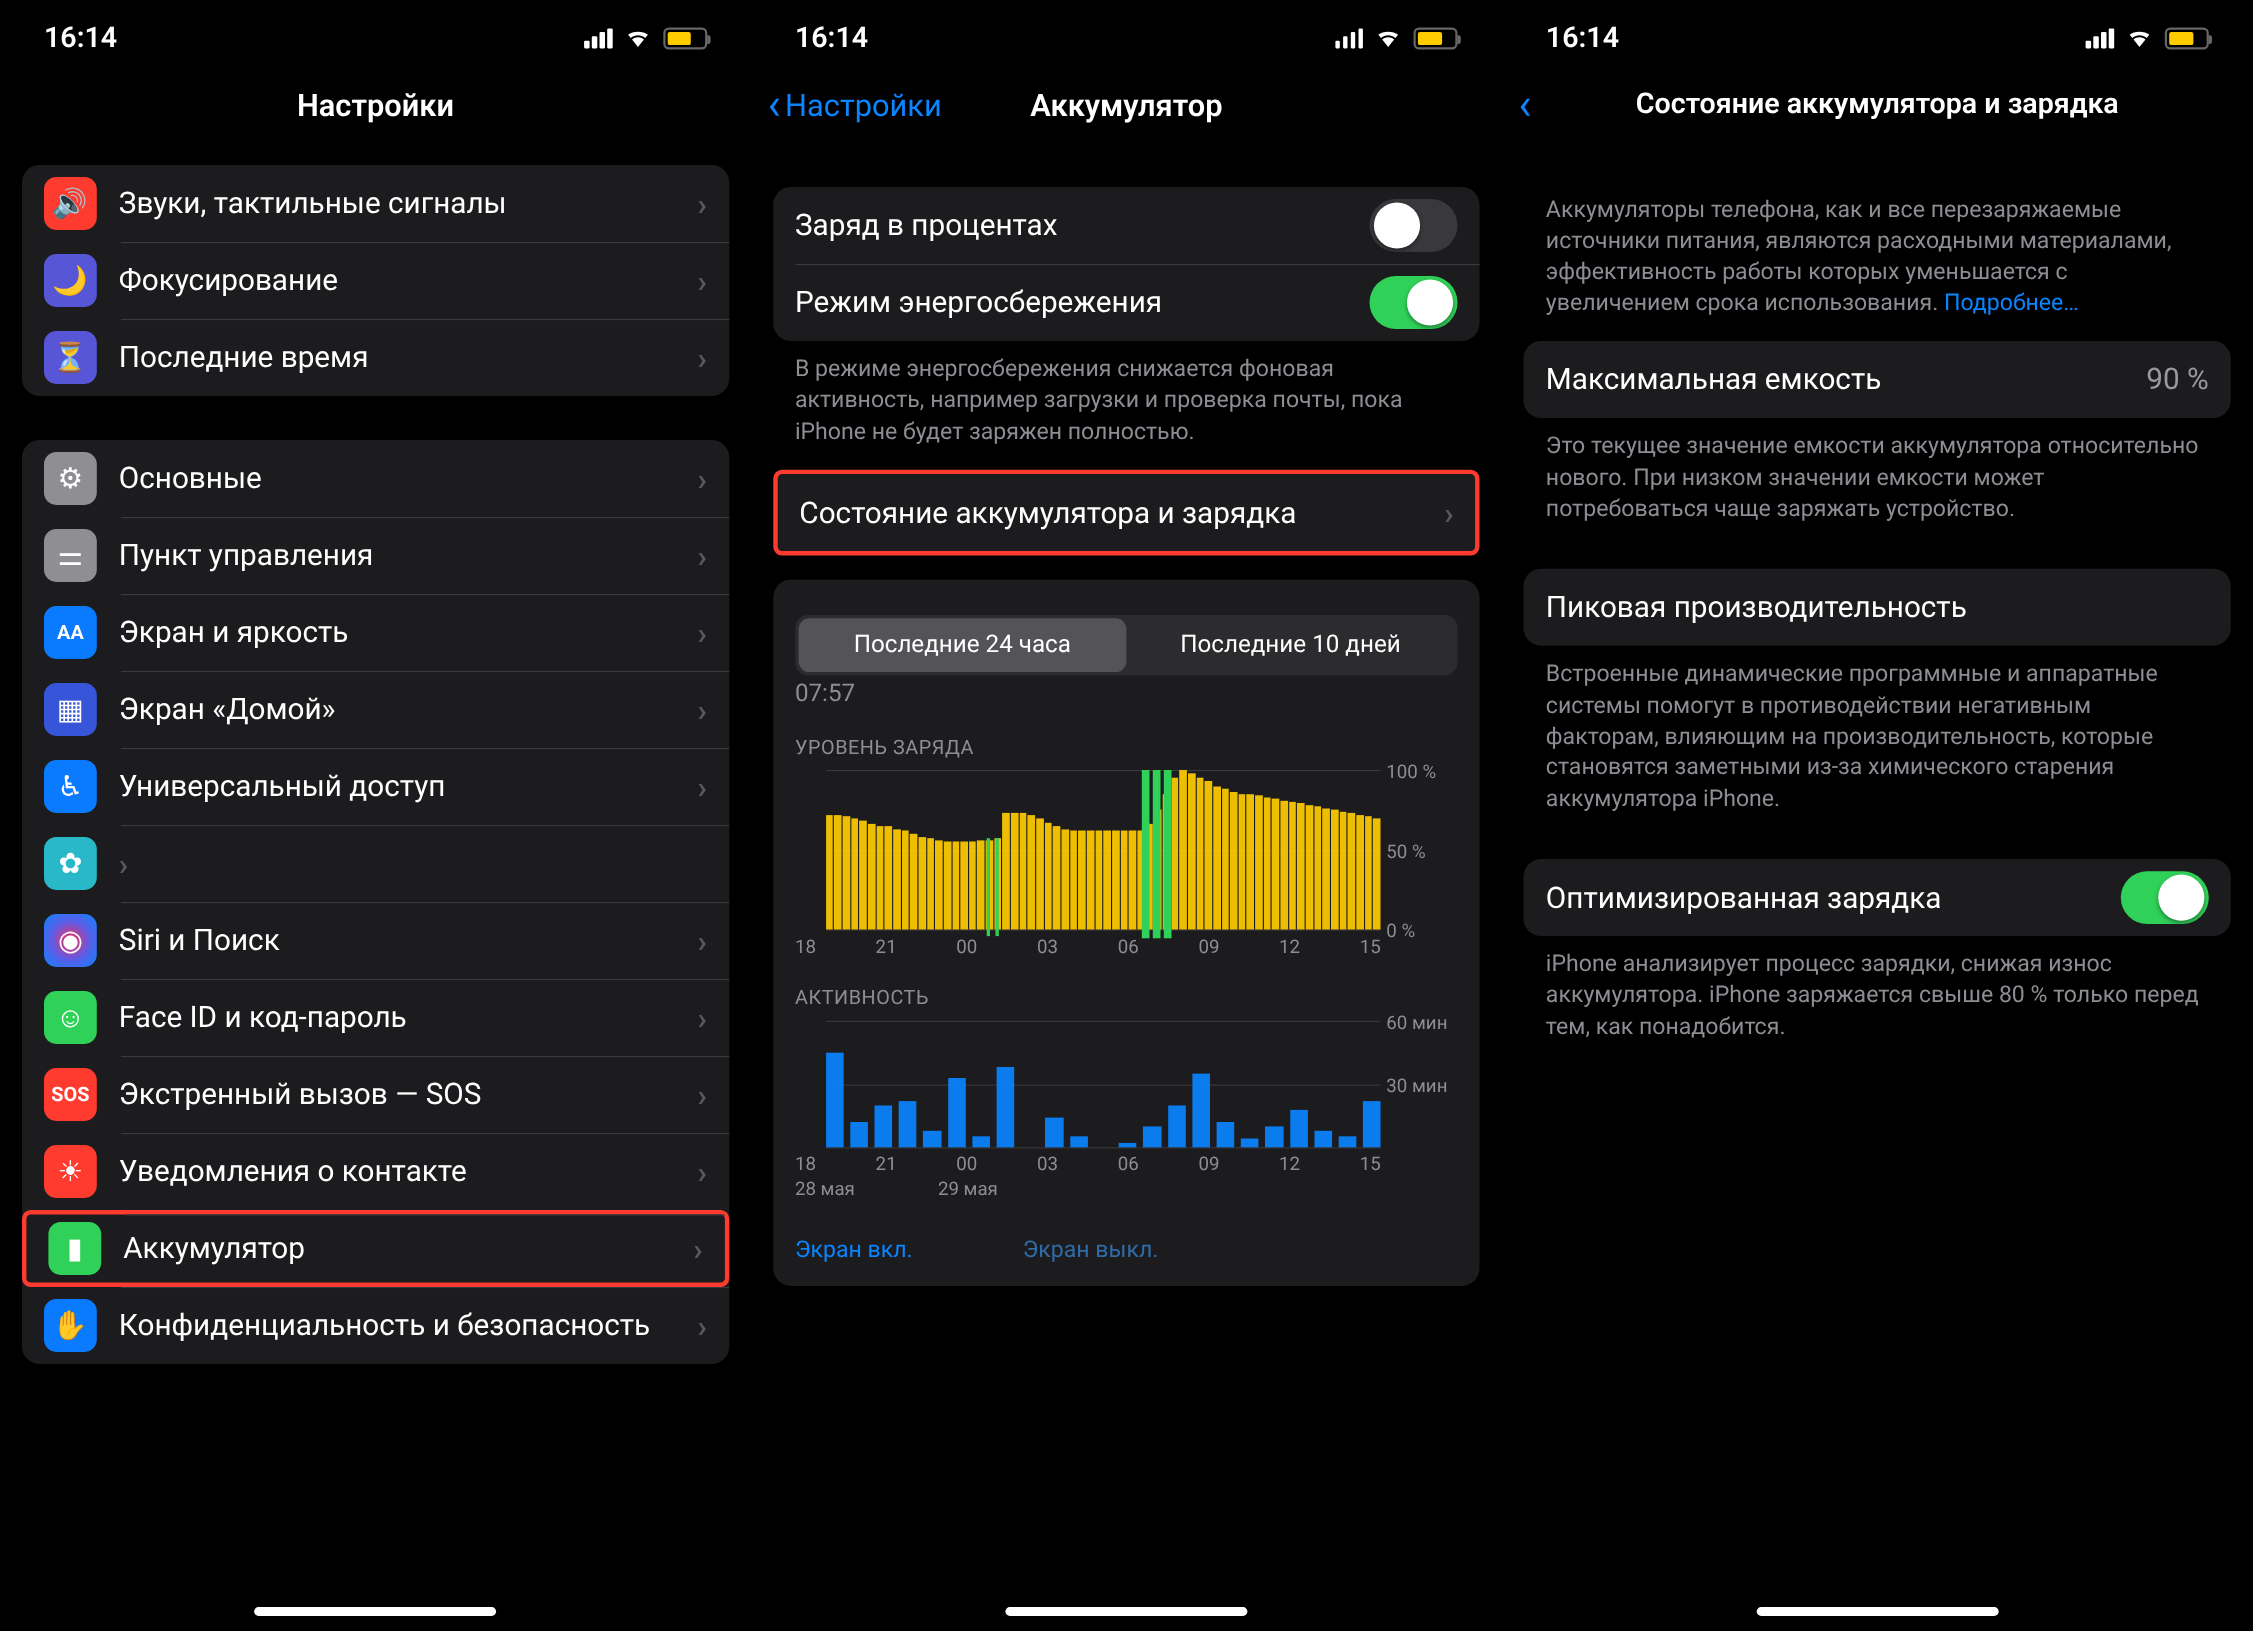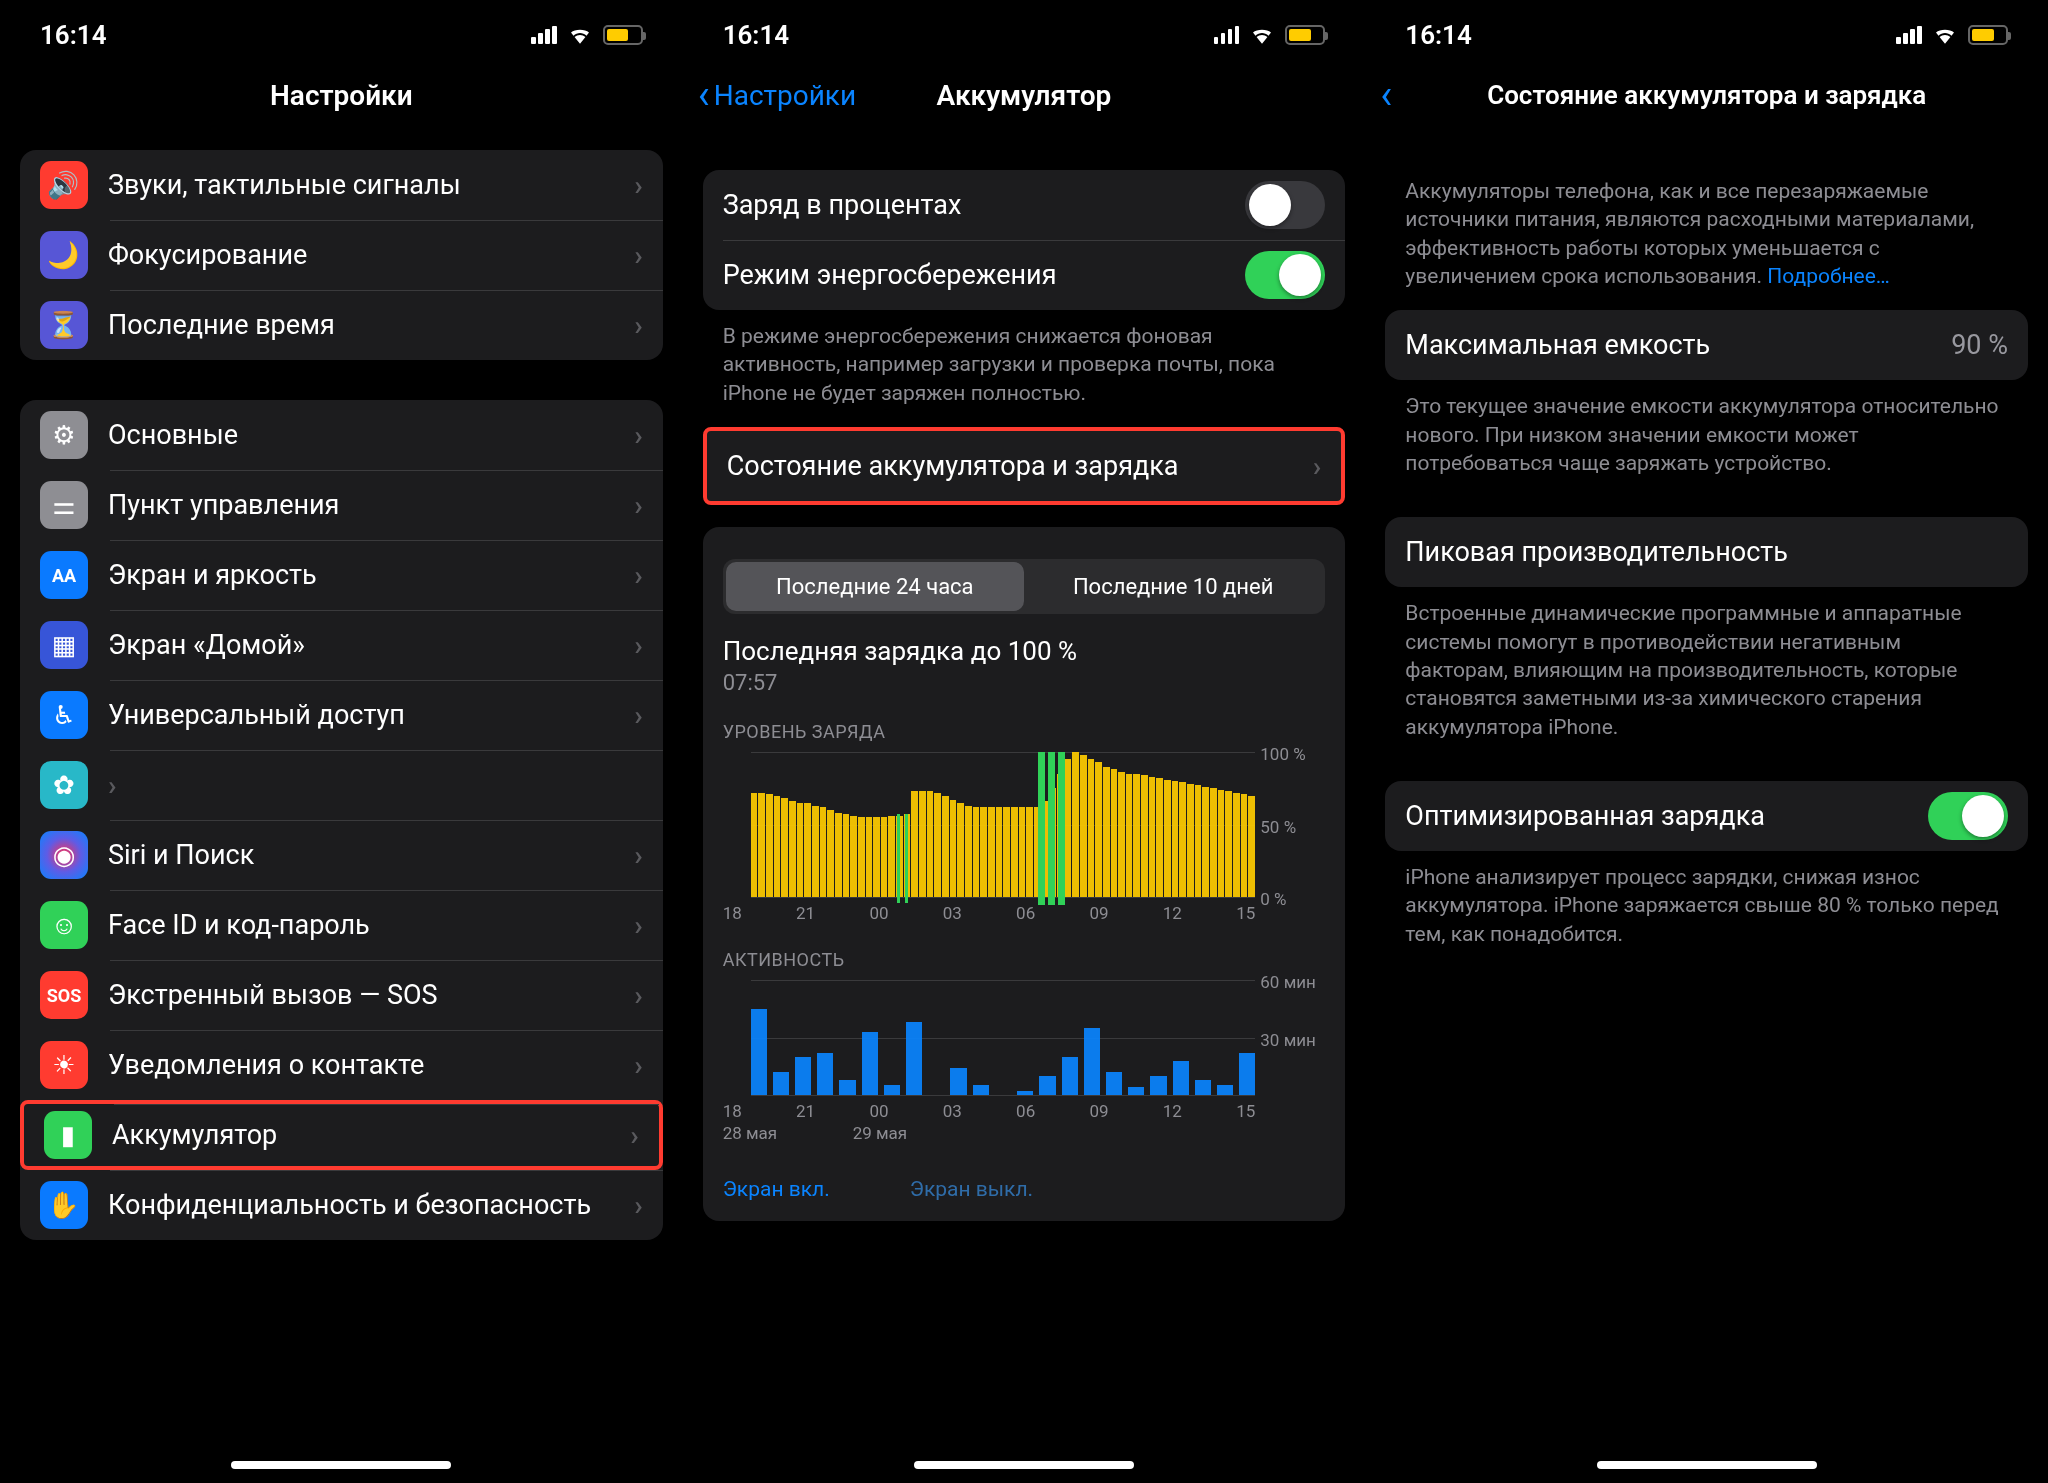--- a/index.html
+++ b/index.html
@@ -117,21 +117,21 @@
   .chart-grid { position: absolute; inset: 0; right: 70px; }
   .chart-grid .gl { position: absolute; left: 0; right: 0; border-top: 0.5px solid #3a3a3c; }
   .chart-y { position: absolute; right: 0; width: 65px; font-size: 17px; color: #8d8d93; text-align: left; }
   .chart-bars { position: absolute; inset: 0; right: 70px; display: flex; align-items: flex-end; gap: 1px; }
   .chart-bars .bar { flex: 1; background: #ffcc00; opacity: 0.92; }
   .chart-bars.act .bar { background: #0a84ff; }
   .chart-x { display: flex; justify-content: space-between; font-size: 17px; color: #8d8d93; margin-top: 6px; padding-right: 70px; }
   .chart-x2 { position:relative; display: flex; font-size: 17px; color: #8d8d93; margin-top: 2px; padding-right: 70px; }
   .chart-x2 span:first-child { position:absolute; left:0; }
   .chart-x2 span:last-child { position:absolute; left:130px; }
-  .chart-legend { display: flex; gap: 80px; font-size: 21px; color: #0a84ff; margin-top: 34px; }
+  .chart-legend { display: flex; gap: 100px; font-size: 21px; color: #0a84ff; margin-top: 34px; }
   
   .charge-ov { position:absolute; inset:0; right:70px; pointer-events:none; }
   .charge-ov .m { position:absolute; width:2px; background:#30d158; }
   
   .home-ind { position: absolute; bottom: 14px; left: 50%; transform: translateX(-50%); width: 220px; height: 8px; background: #fff; border-radius: 5px; }
 </style>
 </head>
 <body>
 
 <div class="screen">
@@ -285,21 +285,20 @@
         <span class="label">Состояние аккумулятора и зарядка</span>
         <span class="chevron">›</span>
       </div>
     </div>
 
     <div class="card">
       <div class="segmented" style="margin-top:12px">
         <div class="segment active">Последние 24 часа</div>
         <div class="segment">Последние 10 дней</div>
       </div>
-      <div class="c-title" style="margin-top:22px">Последняя зарядка до 100 %</div>
       <div class="c-sub">07:57</div>
 
       <div class="c-label">УРОВЕНЬ ЗАРЯДА</div>
       <div class="chart">
         <div class="chart-grid">
           <div class="gl" style="top:0"></div>
             <div class="gl" style="top:50%"></div>
             <div class="gl" style="top:100%"></div>
         </div>
         <div class="chart-y" style="top:-8px">100 %</div>

